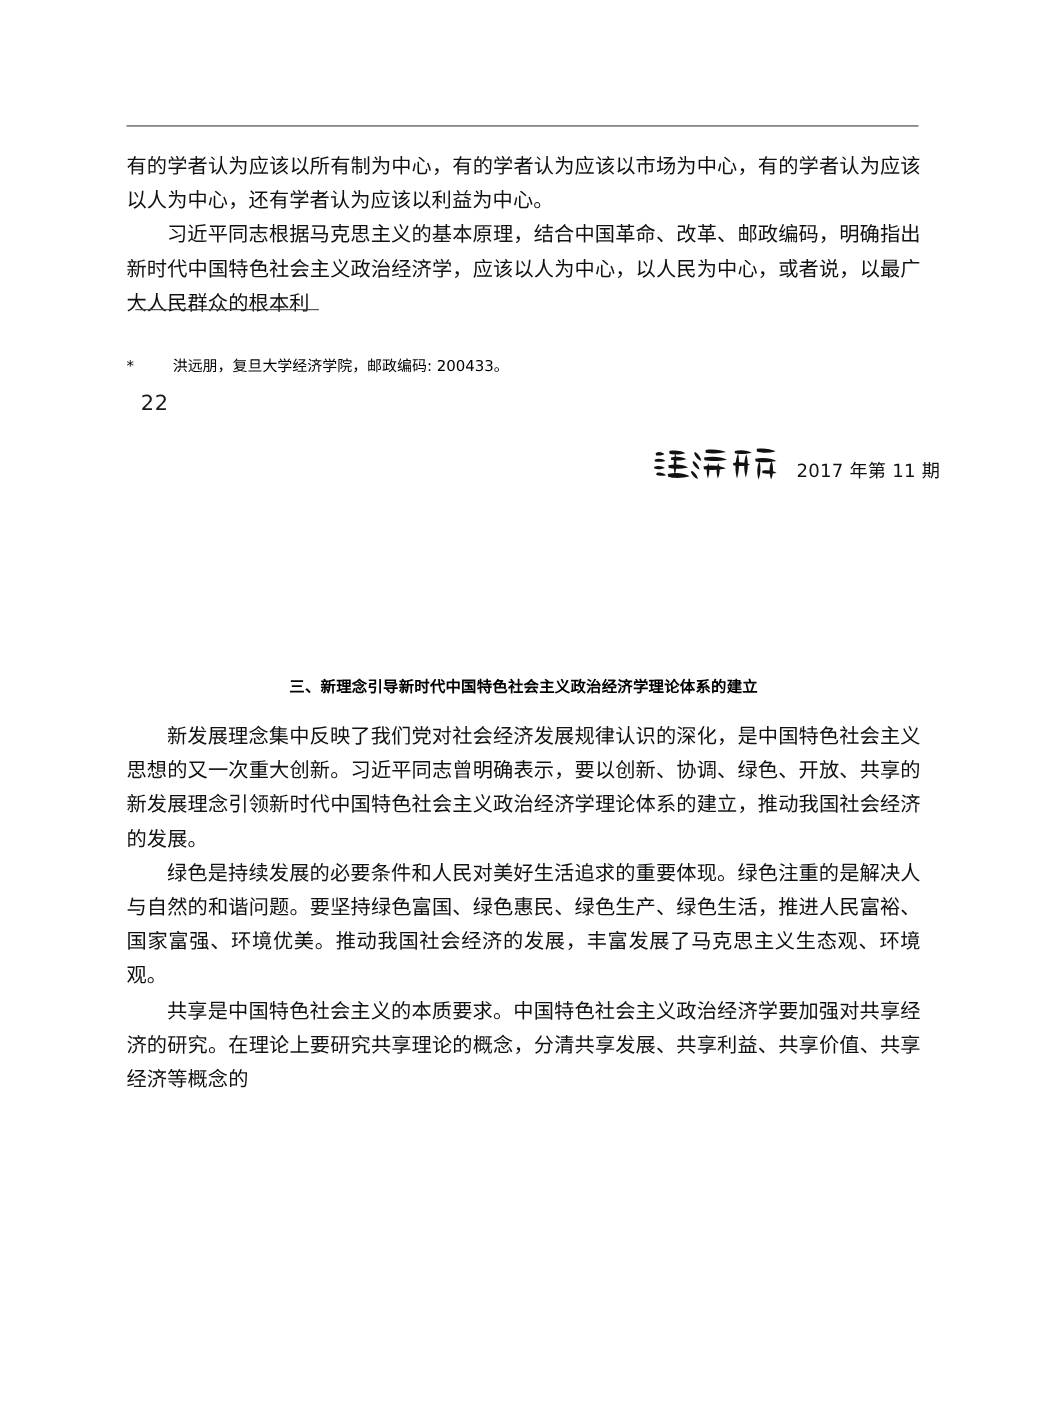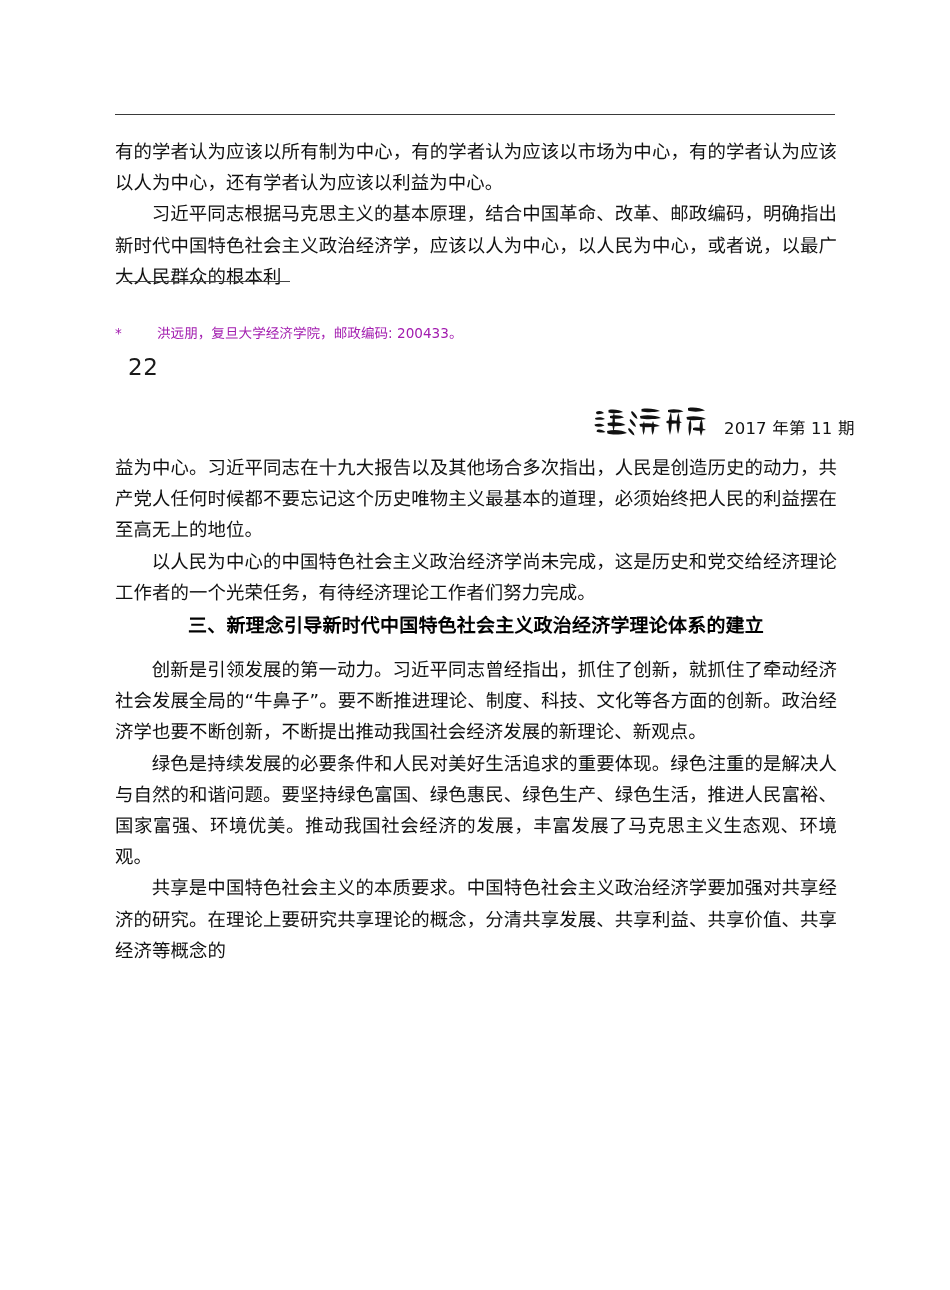--- a/index.html
+++ b/index.html
@@ -70,33 +70,33 @@
   #block-top { top: 136px; }
 
   
   .footnote {
     position: absolute;
     left: 115px;
     top: 323px;
     width: 722px;
     font-size: 13.6px;
     line-height: 20px;
-    color: #a21caf;
+    color: #000000;
     white-space: pre;
   }
   .footnote .star {
     display: inline-block;
     width: 42px;
   }
 
   .page-number {
     position: absolute;
     left: 128px;
     top: 355px;
-    font-size: 23px;
+    font-size: 19px;
     line-height: 24px;
     color: #1a1a1a;
     letter-spacing: 0.5px;
   }
 
   
   .masthead {
     position: absolute;
     left: 592px;
     top: 398px;
@@ -123,21 +123,21 @@
   
   #block-mid { top: 452px; }
 
   
   .section-heading {
     position: absolute;
     left: 115px;
     top: 610px;
     width: 722px;
     text-align: center;
-    font-size: 19px;
+    font-size: 14px;
     line-height: 30px;
     font-weight: bold;
     color: #000000;
     letter-spacing: 0.2px;
   }
 
   
   #block-main { top: 654px; }
 </style>
 </head>
@@ -189,26 +189,22 @@
         <path d="M189 30 C203 27 219 29 228 34 C214 37 198 37 190 35 Z"></path>
         <path d="M197 34 C200 46 199 58 195 68 C192 56 192 44 197 34 Z"></path>
         <path d="M219 34 C223 46 222 58 218 68 C214 56 214 44 219 34 Z"></path>
 
         <path d="M202 52 C212 50 222 52 228 56 C219 58 208 58 202 56 Z"></path>
       </g>
     </svg>
     <span class="masthead-issue">2017 年第 11 期</span>
   </div>
 
-  <div class="col body-text" id="block-mid">
-    <p>益为中心。习近平同志在十九大报告以及其他场合多次指出，人民是创造历史的动力，共产党人任何时候都不要忘记这个历史唯物主义最基本的道理，必须始终把人民的利益摆在至高无上的地位。</p>
-    <p class="indent">以人民为中心的中国特色社会主义政治经济学尚未完成，这是历史和党交给经济理论工作者的一个光荣任务，有待经济理论工作者们努力完成。</p>
-  </div>
 
   <div class="section-heading">三、新理念引导新时代中国特色社会主义政治经济学理论体系的建立</div>
 
   <div class="col body-text" id="block-main">
-    <p class="indent">创新是引领发展的第一动力。习近平同志曾经指出，抓住了创新，就抓住了牵动经济社会发展全局的“牛鼻子”。要不断推进理论、制度、科技、文化等各方面的创新。政治经济学也要不断创新，不断提出推动我国社会经济发展的新理论、新观点。</p>
+    <p class="indent">新发展理念集中反映了我们党对社会经济发展规律认识的深化，是中国特色社会主义思想的又一次重大创新。习近平同志曾明确表示，要以创新、协调、绿色、开放、共享的新发展理念引领新时代中国特色社会主义政治经济学理论体系的建立，推动我国社会经济的发展。</p>
     <p class="indent">绿色是持续发展的必要条件和人民对美好生活追求的重要体现。绿色注重的是解决人与自然的和谐问题。要坚持绿色富国、绿色惠民、绿色生产、绿色生活，推进人民富裕、国家富强、环境优美。推动我国社会经济的发展，丰富发展了马克思主义生态观、环境观。</p>
     <p class="indent">共享是中国特色社会主义的本质要求。中国特色社会主义政治经济学要加强对共享经济的研究。在理论上要研究共享理论的概念，分清共享发展、共享利益、共享价值、共享经济等概念的</p>
   </div>
 
 </div>
 
 </body></html>

